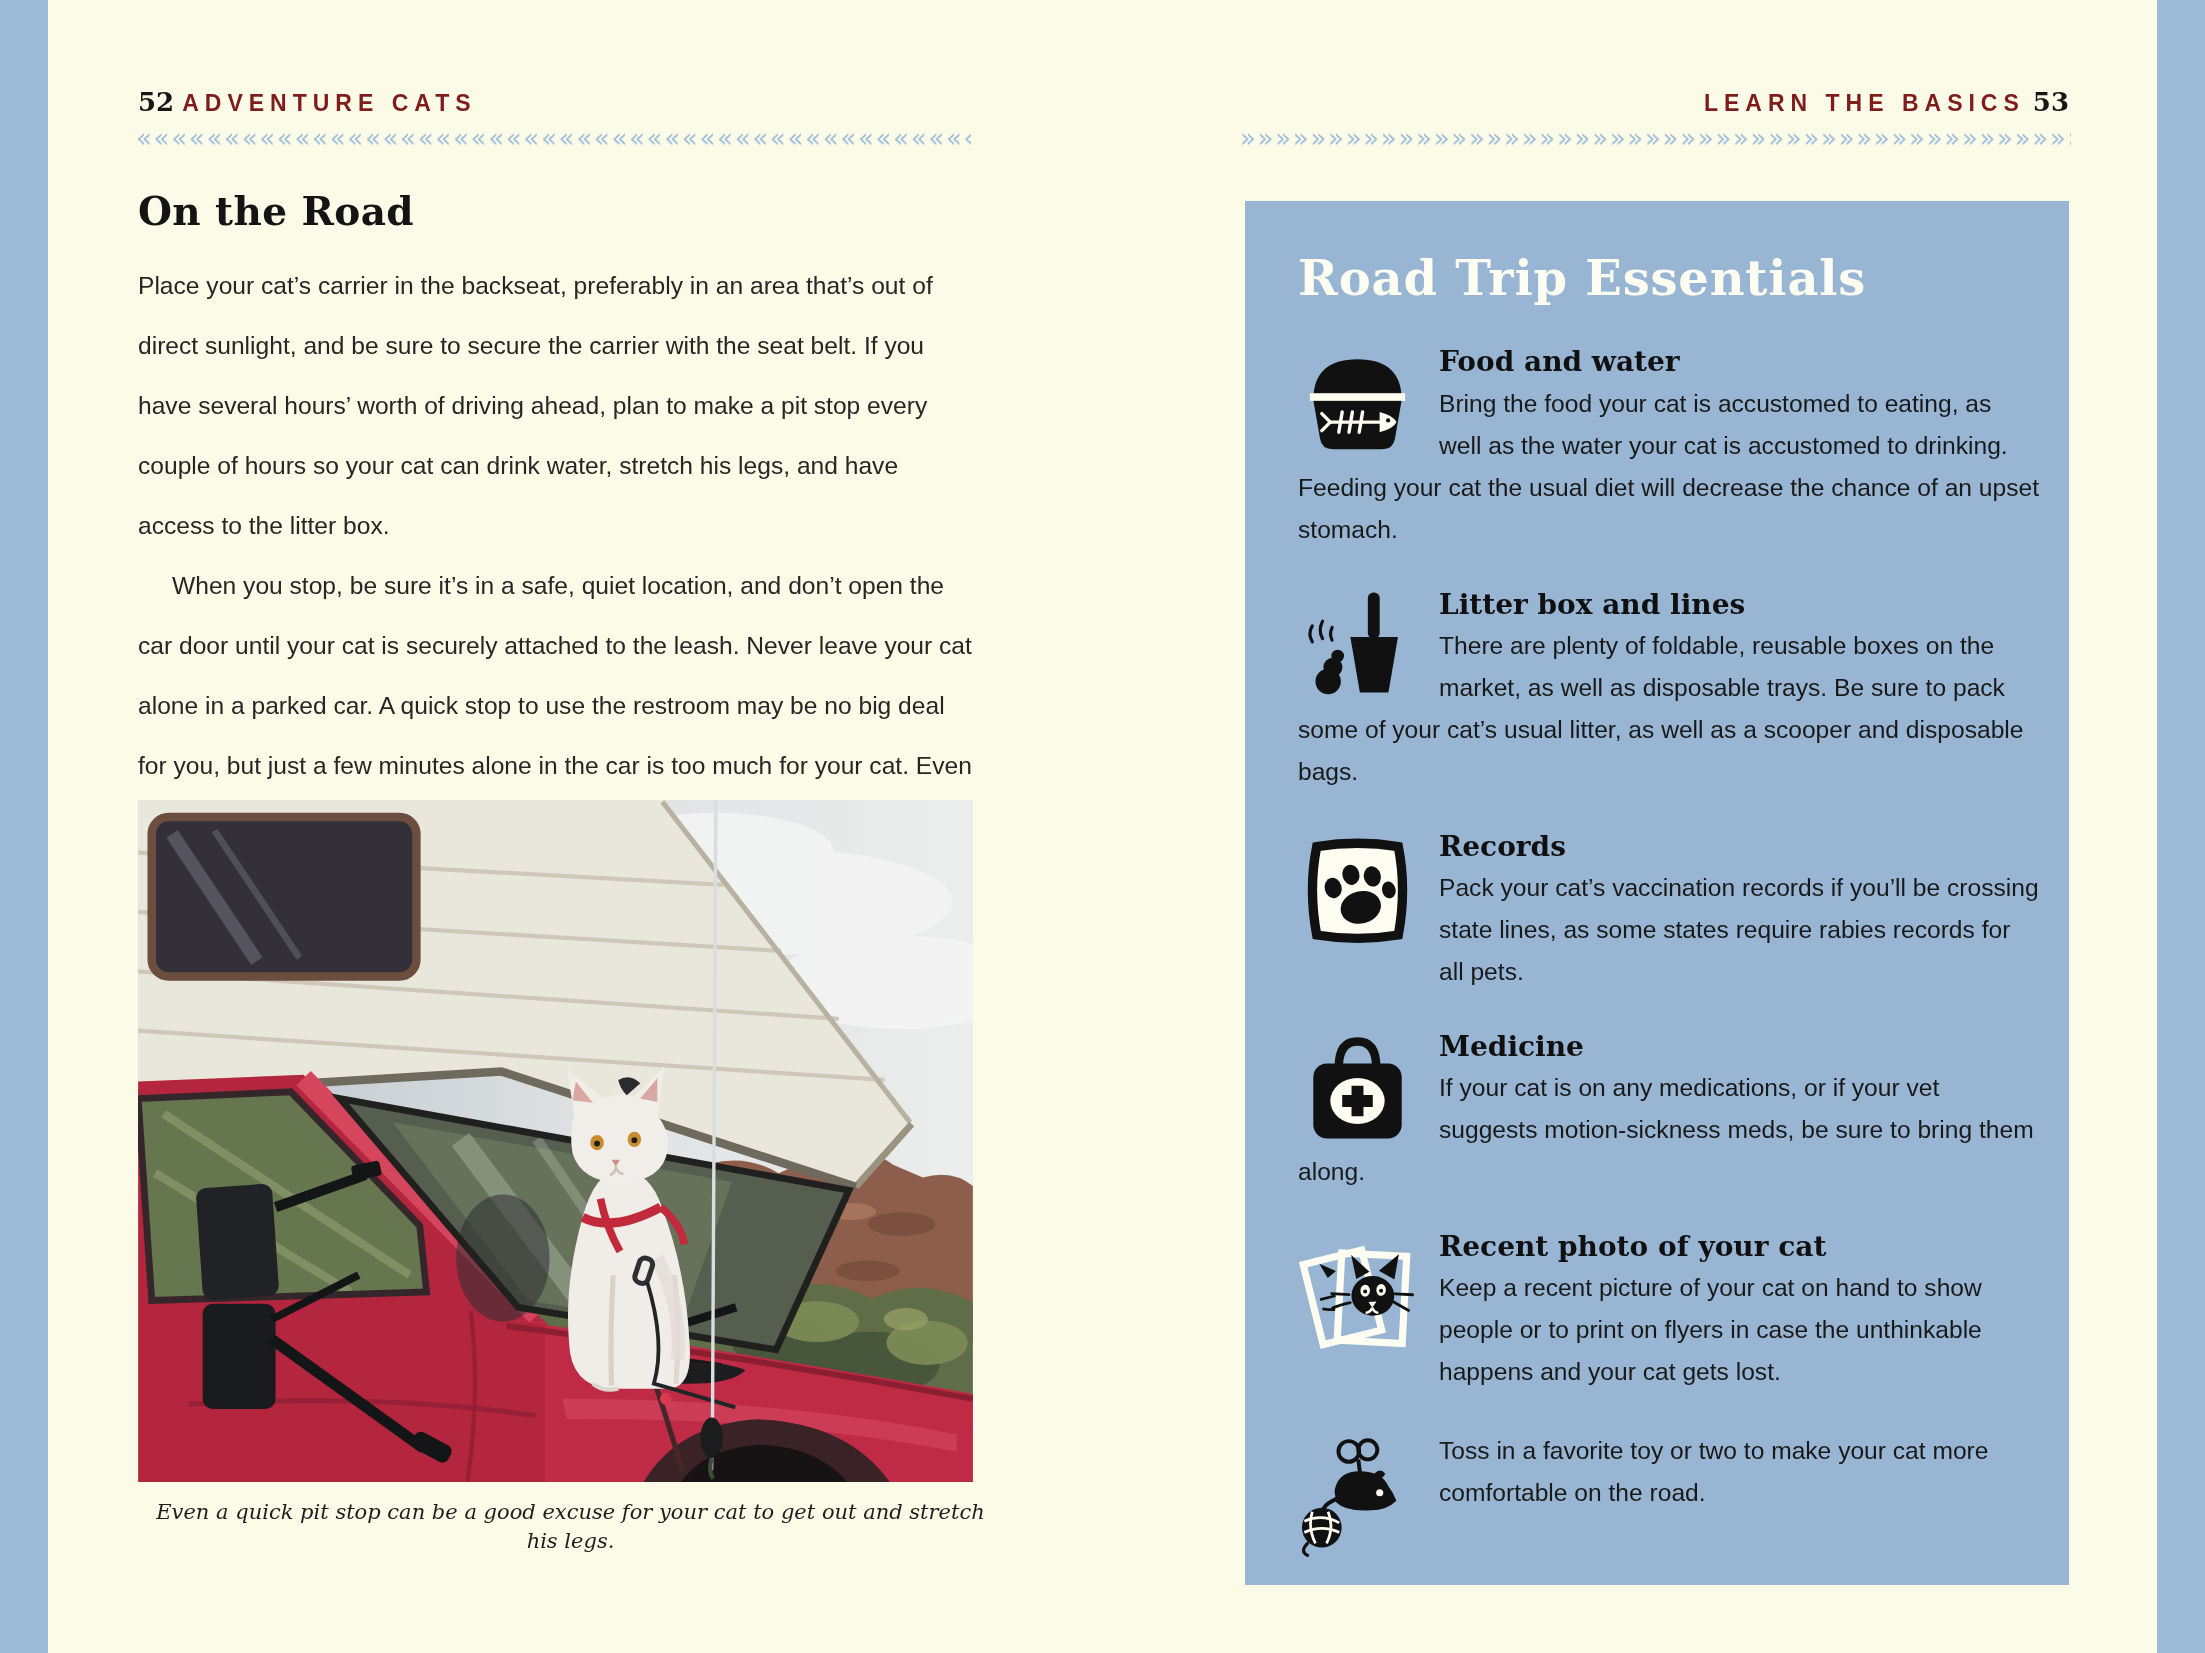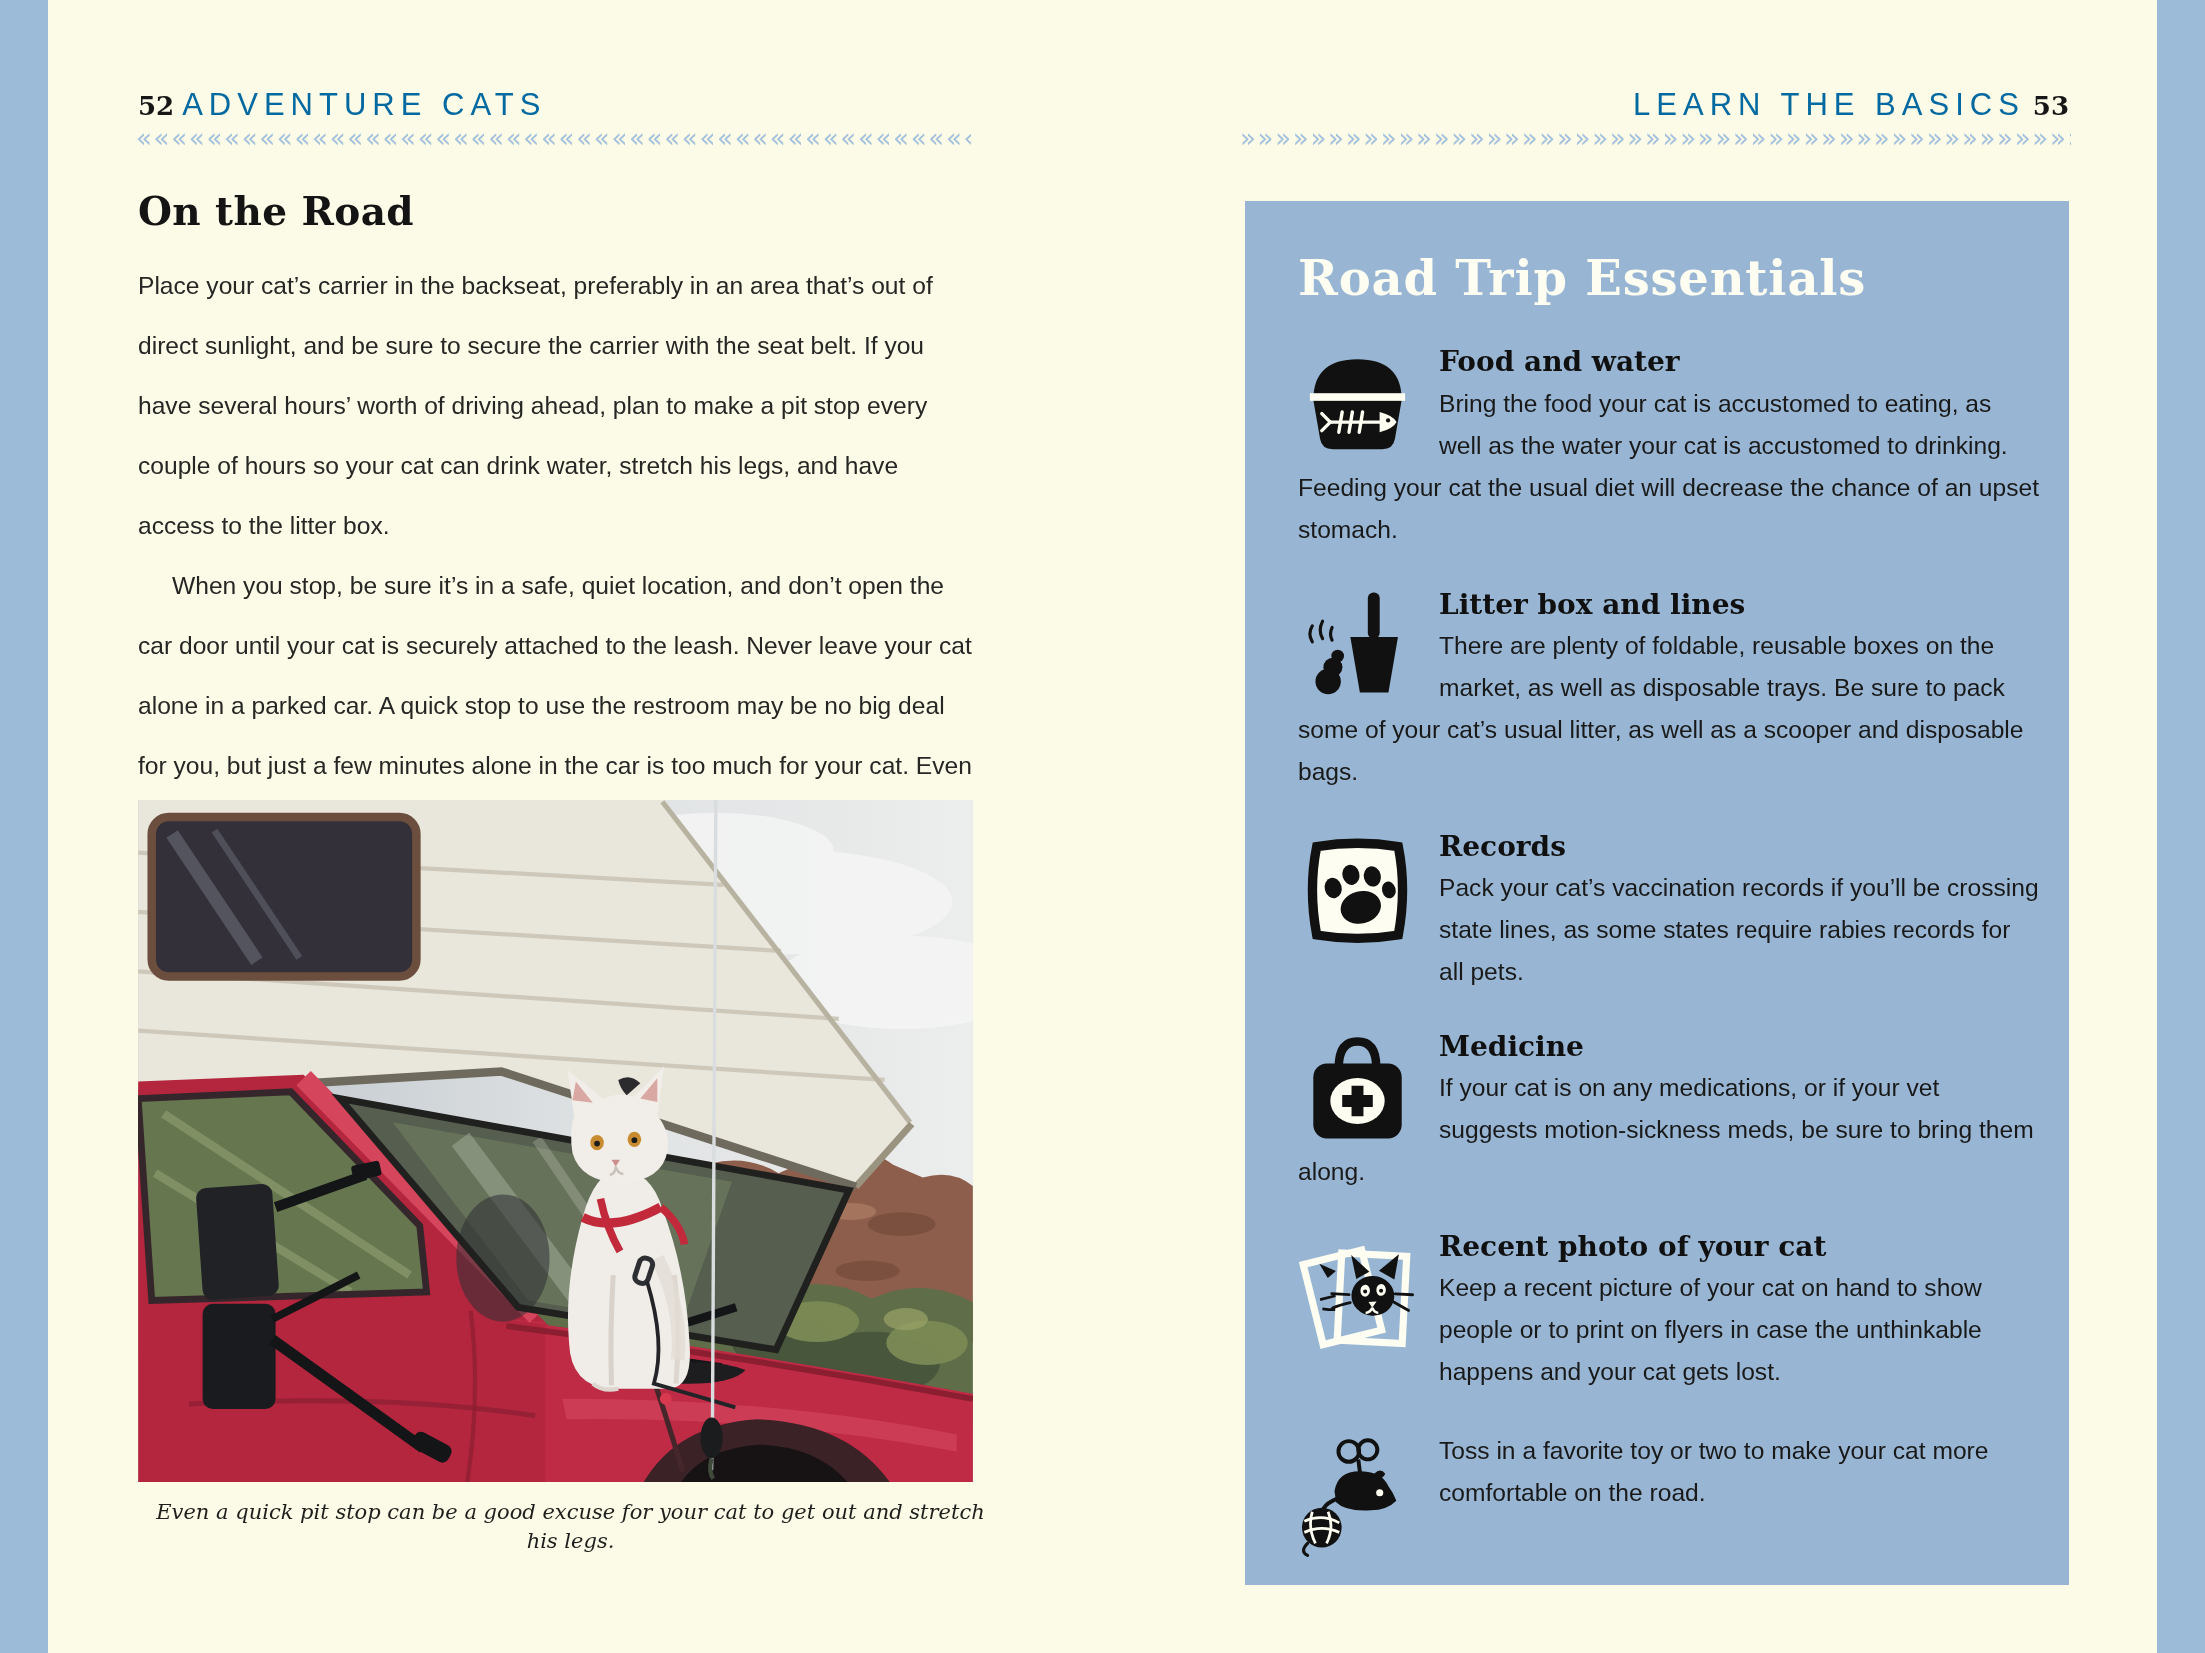--- a/index.html
+++ b/index.html
@@ -8,21 +8,21 @@
     background:#fcfbe7;font-family:"Liberation Sans",sans-serif;color:#222;
   }
   .edge{position:absolute;top:0;bottom:0;width:48px;background:#9cbbd8;}
   .edge-l{left:0;} .edge-r{right:0;}
 
   
   .runhead{position:absolute;top:87px;display:flex;align-items:baseline;gap:8px;}
   .runhead-left{left:138px;}
   .runhead-right{right:136px;}
   .pagenum{font-family:"DejaVu Serif",serif;font-weight:700;font-size:26px;color:#161616;}
-  .runtitle{font-weight:400;font-size:31px;letter-spacing:6px;color:#0369a1;}
+  .runtitle{font-weight:700;font-size:23px;letter-spacing:6px;color:#7f1d1d;}
 
   .chevrons{
     position:absolute;top:120px;height:37px;overflow:hidden;white-space:nowrap;
     font-family:"DejaVu Sans",sans-serif;font-size:26px;line-height:37px;
     letter-spacing:1.7px;color:#a3c0dc;user-select:none;
   }
   .chev-left{left:136px;width:835px;}
   .chev-right{left:1240px;width:831px;}
 
   

